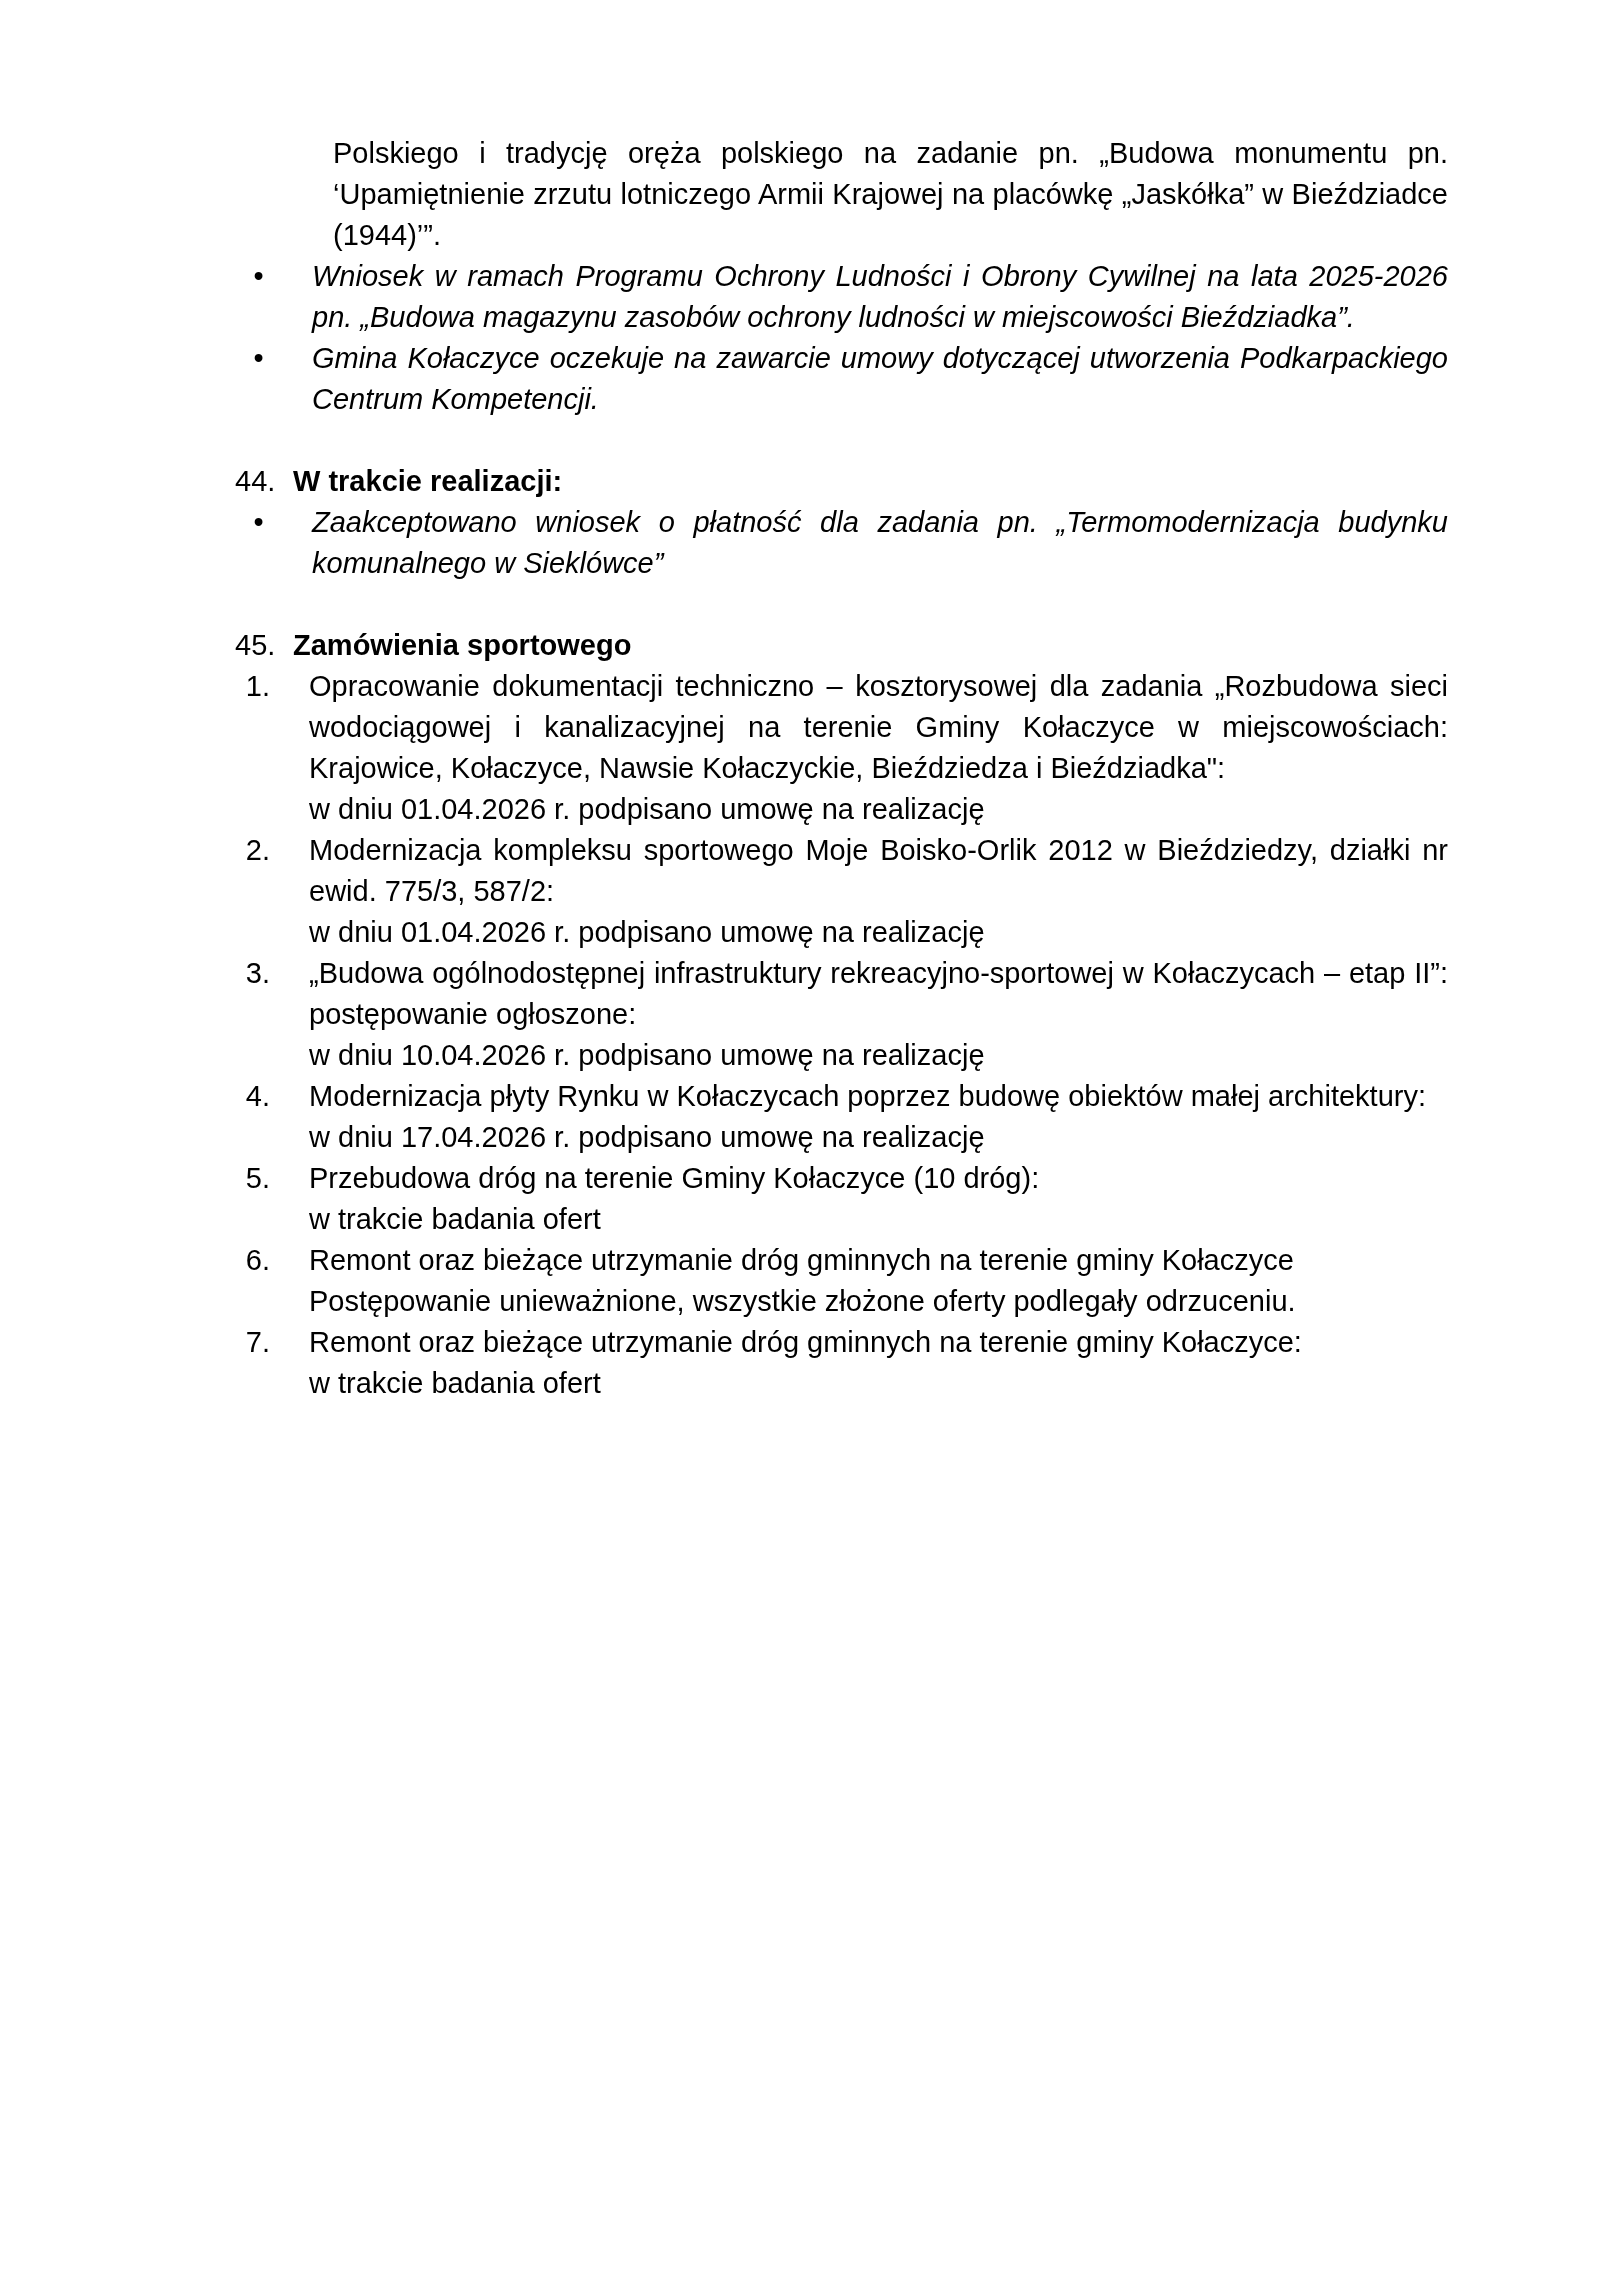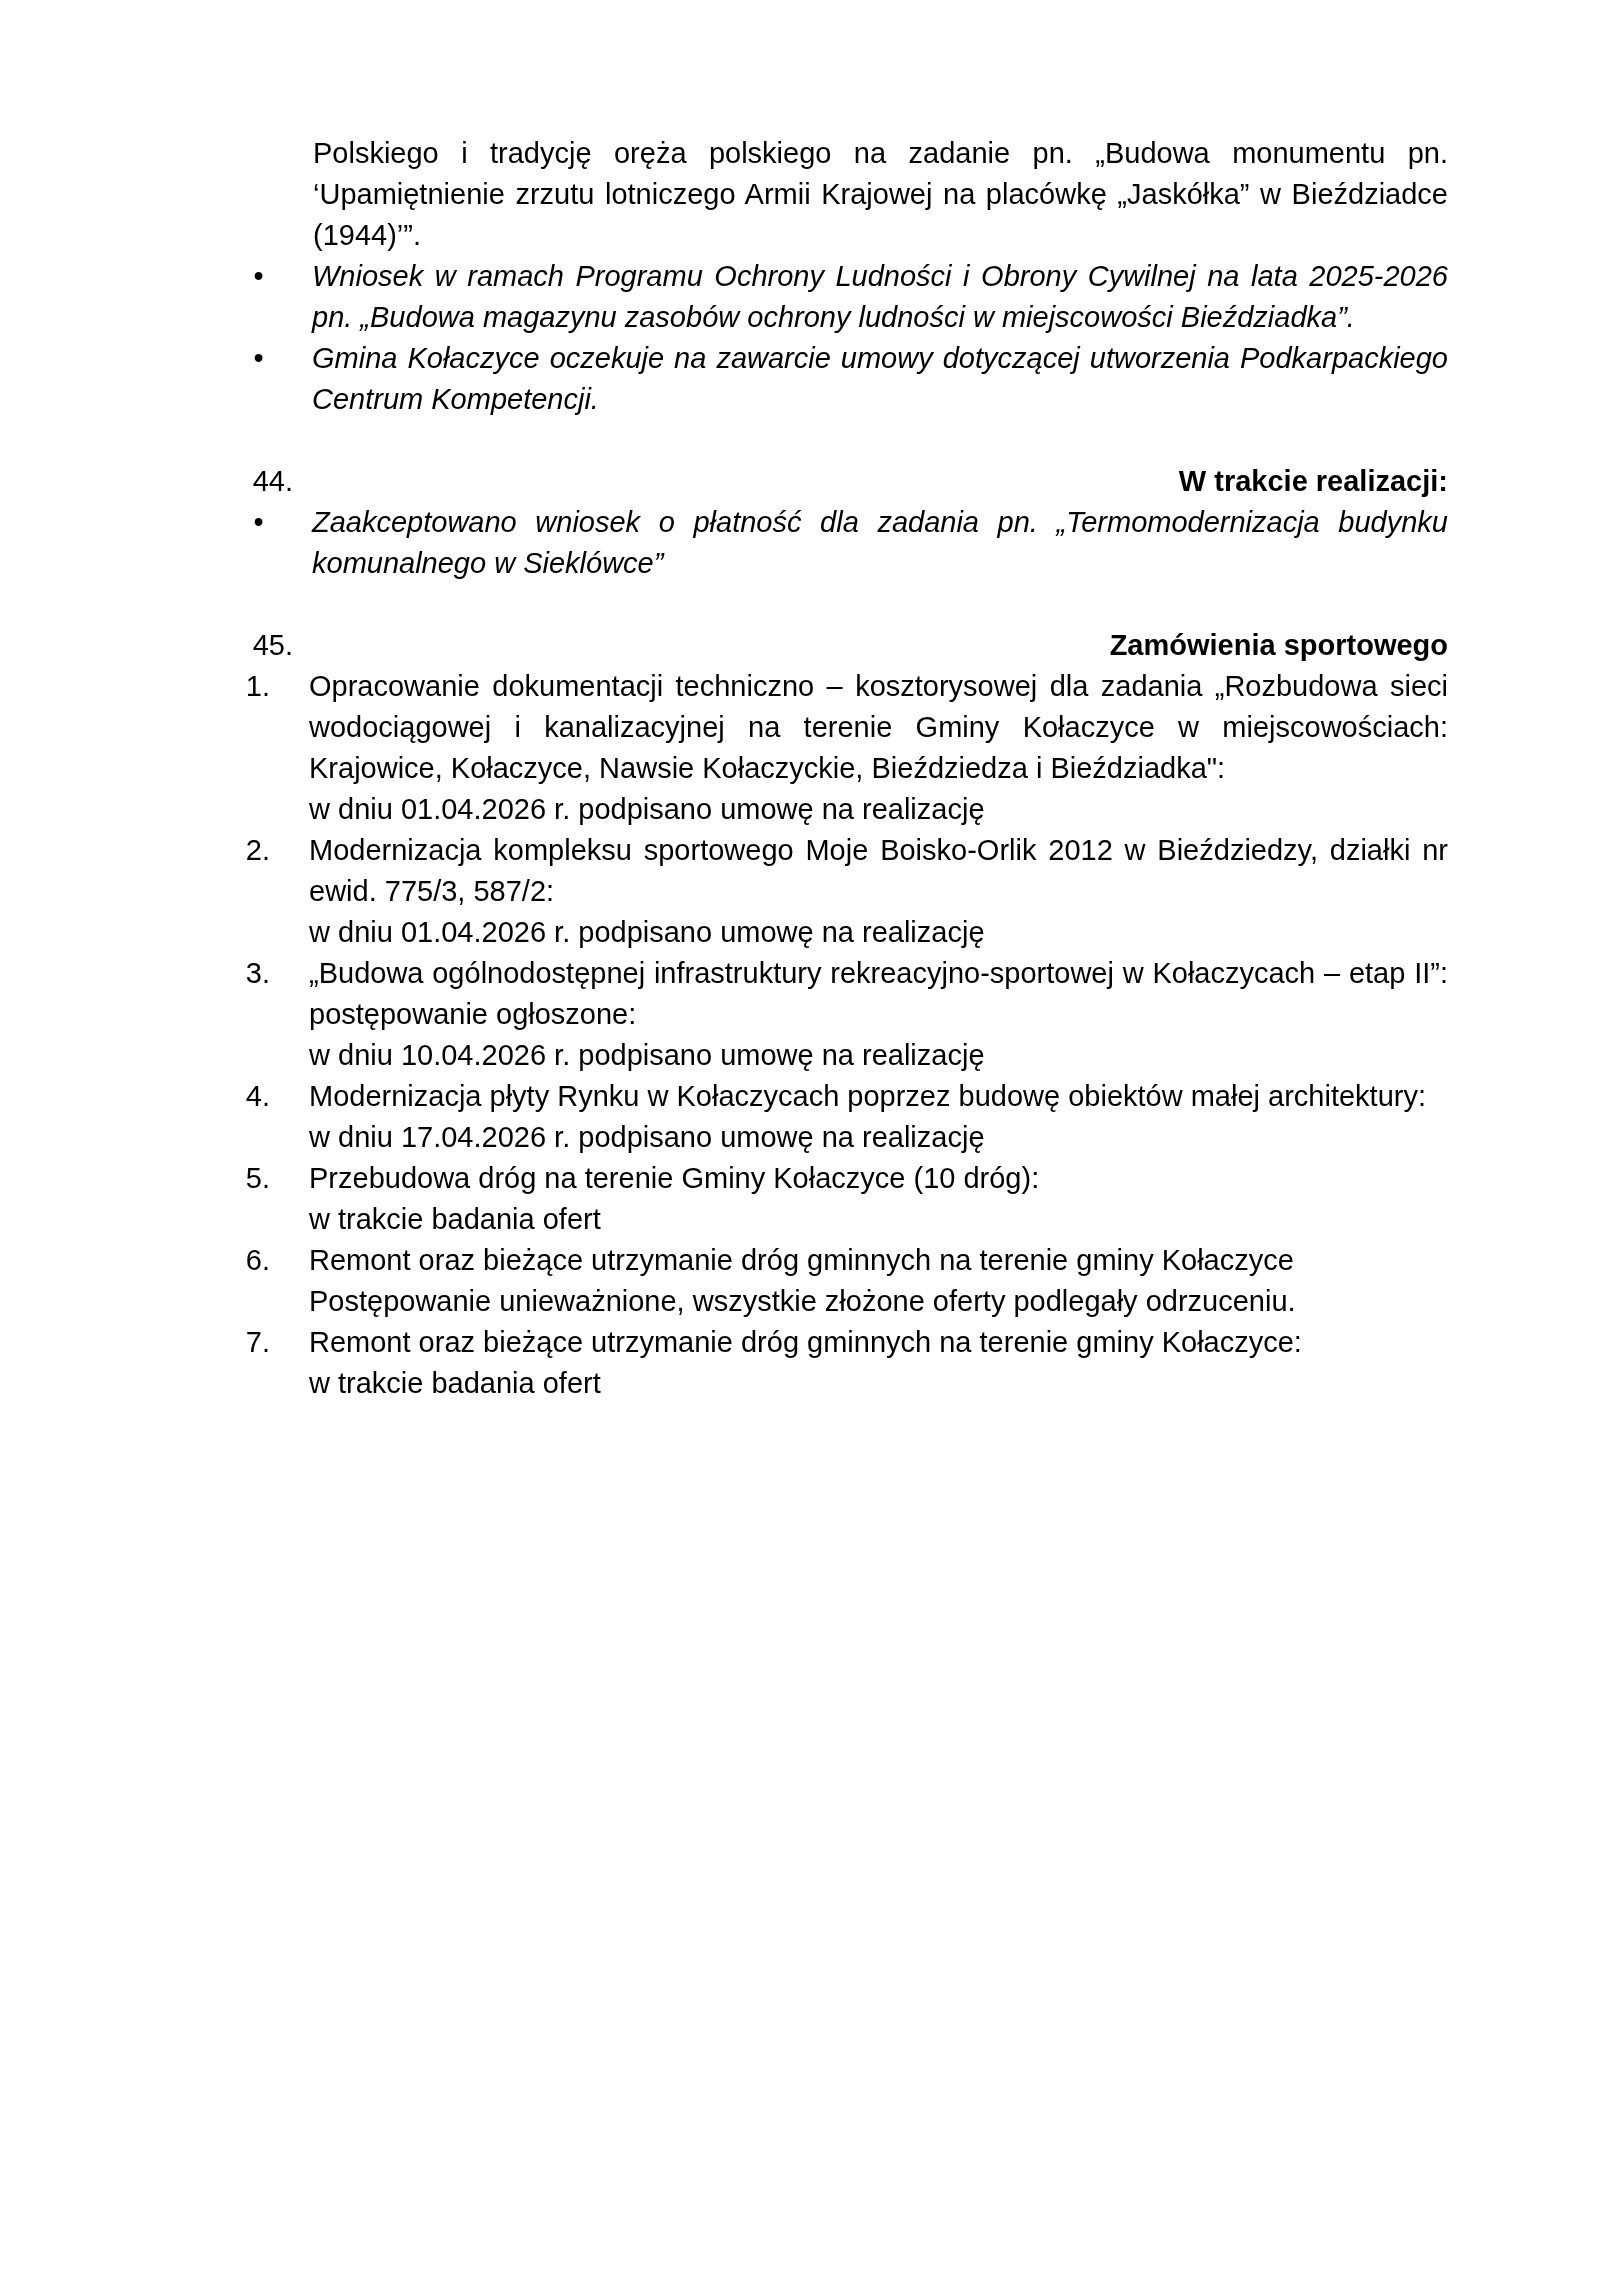--- a/index.html
+++ b/index.html
@@ -15,21 +15,21 @@
     color: #000000;
     font-family: "Liberation Sans", "DejaVu Sans", sans-serif;
     font-size: 29px;
     line-height: 41px;
     box-sizing: border-box;
     padding: 133px 173px 0 235px;
     overflow: hidden;
   }
   
   .cont-para {
-    margin-left: 78px;
+    margin-left: 98px;
     text-align: justify;
   }
   
   .bullet-row {
     display: flex;
   }
   .bullet-marker {
     flex: 0 0 77px;
     box-sizing: border-box;
     padding-left: 18.6px;
@@ -37,21 +37,20 @@
   }
   .bullet-text {
     flex: 1;
     text-align: justify;
     font-style: italic;
   }
   
   .section-row {
     display: flex;
     margin-top: 41px;
-    text-align: right;
   }
   .section-num {
     flex: 0 0 58px;
   }
   .section-title {
     flex: 1;
     font-weight: bold;
   }
   .section-title.bold {
     font-weight: bold;

